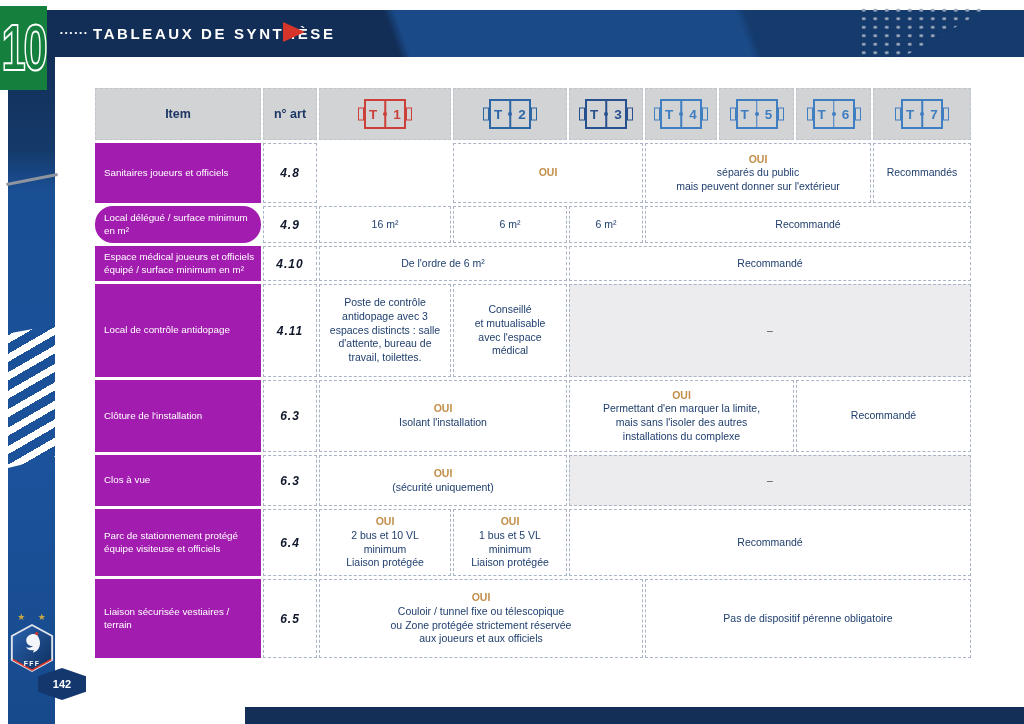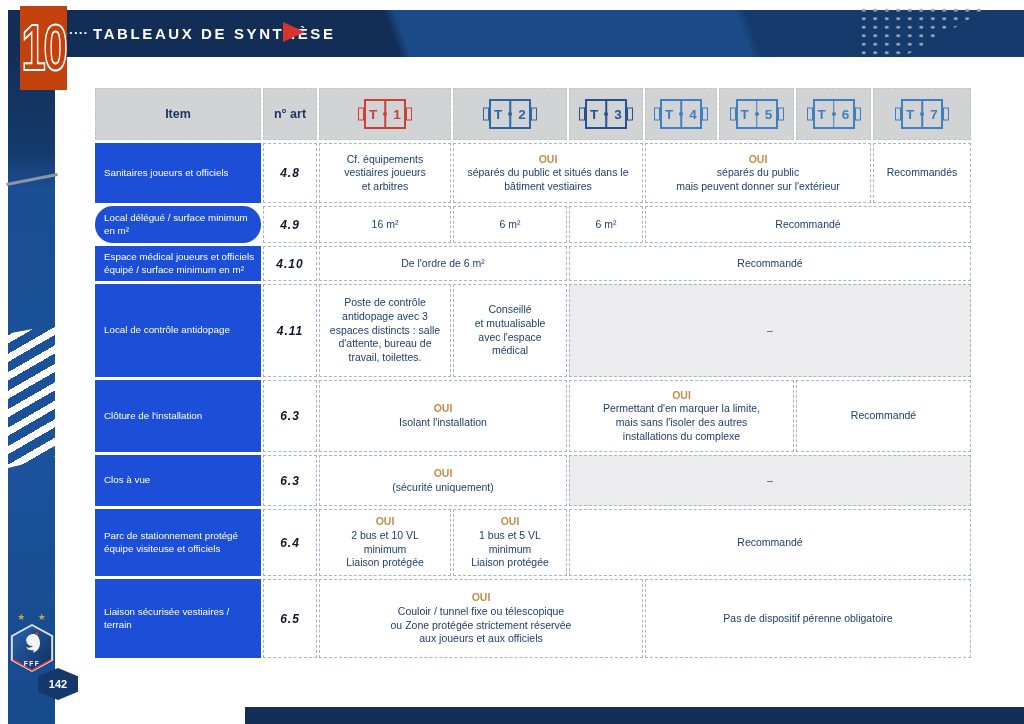--- a/index.html
+++ b/index.html
@@ -7,22 +7,22 @@
     width:1024px;height:724px;position:relative;background:#ffffff;
     font-family:"Liberation Sans", sans-serif;overflow:hidden;
   }
 
   
   .header-band{
     position:absolute;left:8px;top:10px;width:1016px;height:47px;
     background:linear-gradient(70deg,#122e57 0%,#122e57 38%,#1a4a88 39%,#1a4a88 72%,#153a6c 73%,#153a6c 100%);
   }
   .chapter-block{
-    position:absolute;left:20px;top:6px;width:47px;height:84px;
-    background:#c2410c;z-index:3;display:flex;align-items:center;justify-content:center;
+    position:absolute;left:0;top:6px;width:47px;height:84px;
+    background:#15803d;z-index:3;display:flex;align-items:center;justify-content:center;
   }
   .chapter-num{
     font-size:64px;font-weight:700;line-height:1;
     color:#fff;-webkit-text-fill-color:transparent;-webkit-text-stroke:2px #ffffff;
     transform:scaleX(.68);letter-spacing:-3px;
   }
   .title-dots{
     position:absolute;left:52px;top:18px;color:#ffffff;font-size:8px;letter-spacing:2px;
   }
   .page-title{
@@ -54,42 +54,42 @@
     position:absolute;left:0;top:268px;width:47px;height:143px;
     background:repeating-linear-gradient(150deg,transparent 0 9px,#ffffff 9px 16px);
     clip-path:polygon(0 6%,100% 0,100% 92%,0 100%);
   }
 
   
   .fff-logo{position:absolute;left:8px;top:612px;width:47px;z-index:4;text-align:center;}
   .stars{color:#c9a544;font-size:9px;letter-spacing:5px;display:block;text-indent:5px;}
   .crest{margin-top:2px;}
   .page-badge{
-    position:absolute;left:38px;top:668px;width:40px;height:32px;background:#14386e;z-index:4;
+    position:absolute;left:38px;top:668px;width:48px;height:32px;background:#14386e;z-index:4;
     clip-path:polygon(50% 0,100% 26%,100% 74%,50% 100%,0 74%,0 26%);
     color:#ffffff;font-weight:700;font-size:11px;display:flex;align-items:center;justify-content:center;
   }
 
   
   .bottom-bar{position:absolute;left:245px;top:707px;width:779px;height:17px;background:#132f58;}
 
   
   .tbl{
     position:absolute;left:95px;top:88px;display:grid;
     grid-template-columns:166px 54px 132px 114px 74px 72px 75px 75px 98px;
     grid-template-rows:52px 60px 37px 35px 93px 72px 51px 67px 79px;
     column-gap:2px;row-gap:3px;
   }
   .th{
     background:#d2d3d5;border:1px dashed #bfc5cd;
     display:flex;align-items:center;justify-content:center;
     color:#1d3765;font-weight:700;font-size:12.5px;
   }
   .item{
-    background:#1d4ed8;color:#ffffff;display:flex;align-items:center;
+    background:#a21caf;color:#ffffff;display:flex;align-items:center;
     padding:4px 4px 4px 9px;font-size:9.8px;line-height:1.32;white-space:pre-line;
   }
   .art{
     background:#ffffff;border:1px dashed #a9b4c6;
     display:flex;align-items:center;justify-content:center;
     font-style:italic;font-weight:700;color:#0f172a;font-size:12px;letter-spacing:1px;
   }
   .val{
     background:#ffffff;border:1px dashed #a9b4c6;
     display:flex;flex-direction:column;align-items:center;justify-content:center;
@@ -222,25 +222,21 @@
         <i class="goal gl"></i>
         <i class="mid"></i>
         <i class="cdot"></i>
         <span class="pl">T</span>
         <span class="pr">7</span>
         <i class="goal gr"></i>
       </span>
     </div>
     <div class="item" style="grid-area: 2 / 1 / auto / span 1;">Sanitaires joueurs et officiels</div>
     <div class="art" style="grid-area: 2 / 2 / auto / span 1;">4.8</div>
-    <div class="val" style="grid-area: 2 / 3 / auto / span 1;"><span>Cf. équipements
-vestiaires joueurs
-et arbitres</span></div>
-    <div class="val" style="grid-area: 2 / 4 / auto / span 2;"><span class="oui">OUI</span><span>séparés du public et situés dans le
-bâtiment vestiaires</span></div>
+    <div class="val" style="grid-area: 2 / 4 / auto / span 2;"><span class="oui">OUI</span></div>
     <div class="val" style="grid-area: 2 / 6 / auto / span 3;"><span class="oui">OUI</span><span>séparés du public
 mais peuvent donner sur l'extérieur</span></div>
     <div class="val" style="grid-area: 2 / 9 / auto / span 1;"><span>Recommandés</span></div>
     <div class="item" style="grid-area: 3 / 1 / auto / span 1; border-radius: 18px;">Local délégué / surface minimum
 en m²</div>
     <div class="art" style="grid-area: 3 / 2 / auto / span 1;">4.9</div>
     <div class="val" style="grid-area: 3 / 3 / auto / span 1;"><span>16 m²</span></div>
     <div class="val" style="grid-area: 3 / 4 / auto / span 1;"><span>6  m²</span></div>
     <div class="val" style="grid-area: 3 / 5 / auto / span 1;"><span>6 m²</span></div>
     <div class="val" style="grid-area: 3 / 6 / auto / span 4;"><span>Recommandé</span></div>

